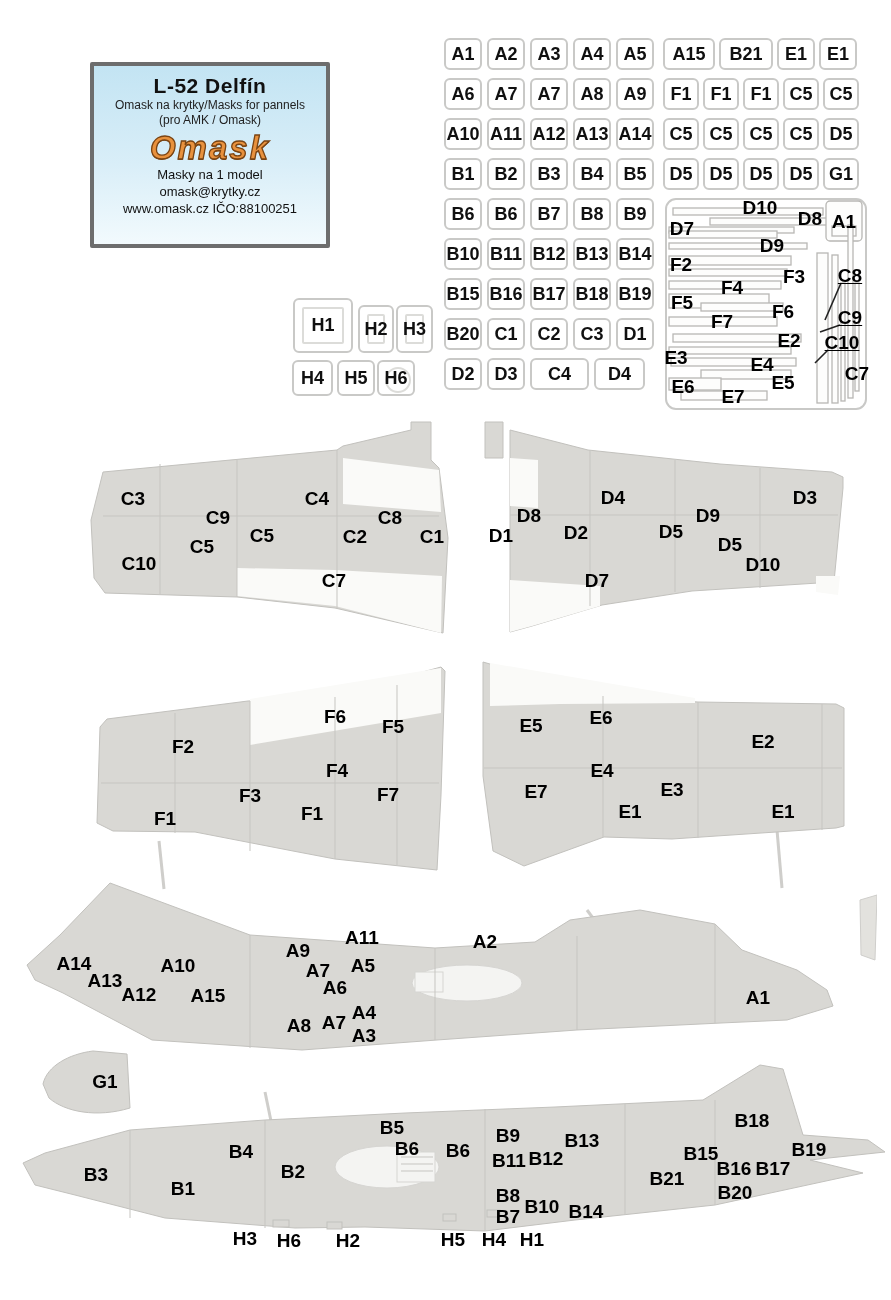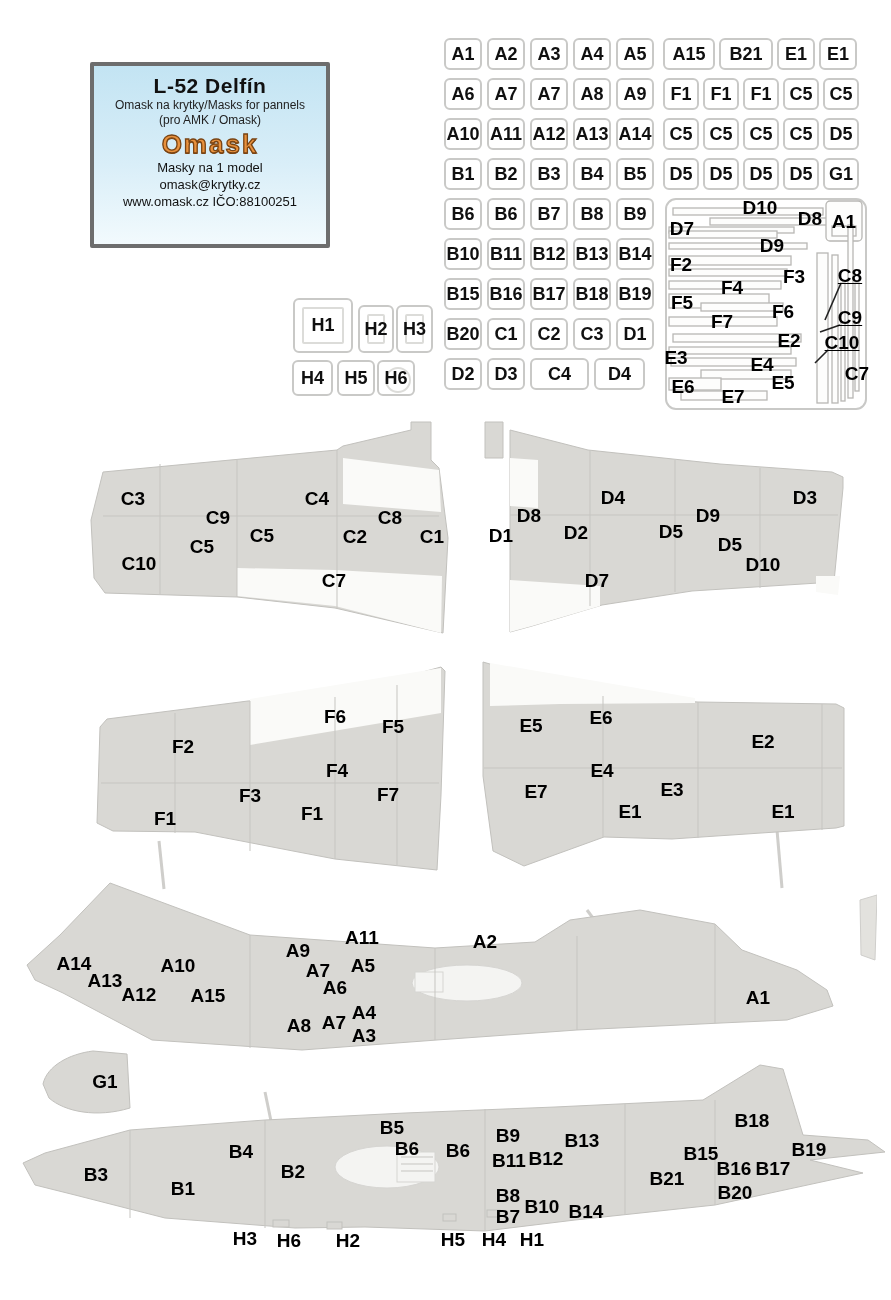--- a/index.html
+++ b/index.html
@@ -7,21 +7,21 @@
           font-family:"Liberation Sans",sans-serif;overflow:hidden;}
 
   
   .infobox{position:absolute;left:90px;top:62px;width:240px;height:186px;
            box-sizing:border-box;border:4px solid #6d6d6d;border-radius:2px;
            background:linear-gradient(180deg,#c3e4f3 0%,#d9eef8 55%,#f2fafd 100%);
            text-align:center;padding-top:8px;}
   .infobox .title{font-size:21px;font-weight:bold;color:#111;letter-spacing:.5px;}
   .infobox .sub{font-size:12px;color:#222;line-height:1.25;}
   .infobox .scale{font-size:17px;font-weight:bold;margin-top:5px;color:#111;}
-  .infobox .logo{font-size:26px;font-weight:bold;margin:1px 0 0 0;
+  .infobox .logo{font-size:33px;font-weight:bold;font-style:italic;margin:1px 0 0 0;
                  color:#e8913d;letter-spacing:2px;
                  -webkit-text-stroke:1.3px #7a4413;
                  text-shadow:0 1px 0 #7a4413;}
   .infobox .line{font-size:13px;color:#111;line-height:1.3;}
 
   
   .grid{position:absolute;}
   .center-grid{left:444px;top:38px;}
   .right-grid{left:663px;top:38px;}
   .grid-row{display:flex;gap:5px;margin-bottom:8px;}

